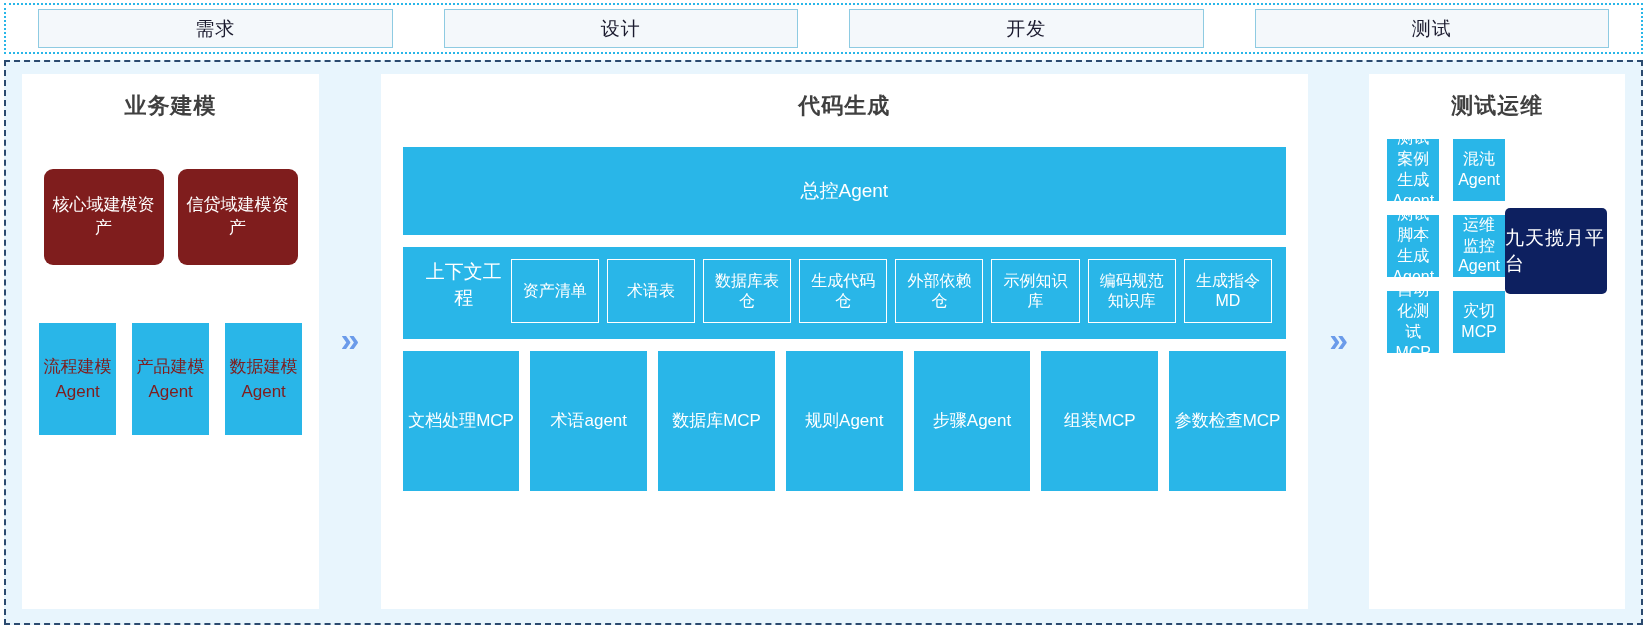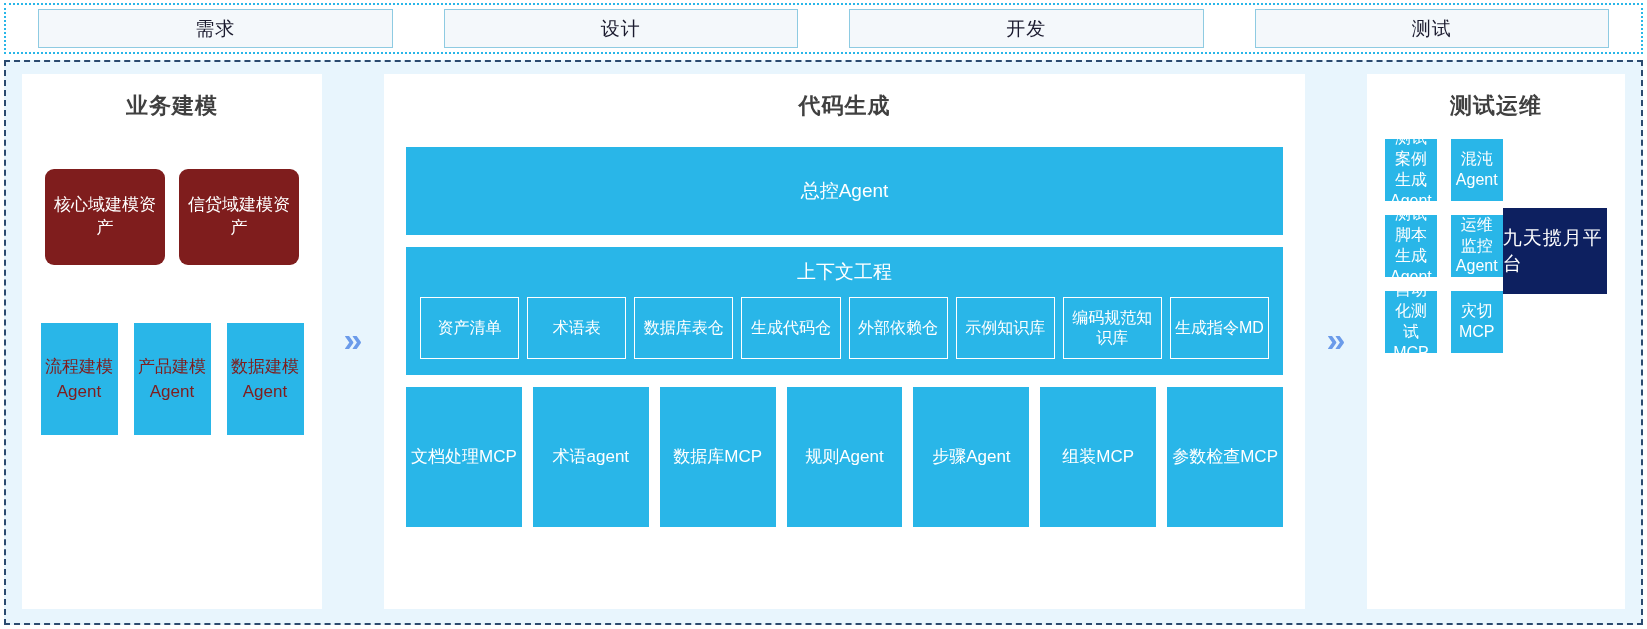--- a/index.html
+++ b/index.html
@@ -141,21 +141,21 @@
     font-size: 19px;
     display: flex;
     align-items: center;
     justify-content: center;
   }
   .context-block {
     margin-top: 12px;
     background: #29b6e8;
     padding: 12px 14px 16px 14px;
     display: flex;
-    flex-direction: column;
+    flex-direction: row;
   }
   .context-title {
     color: #ffffff;
     font-size: 19px;
     text-align: center;
     margin-bottom: 12px;
   }
   .context-items {
     display: flex;
     gap: 8px;
@@ -218,21 +218,21 @@
     align-items: center;
     justify-content: center;
     text-align: center;
     padding: 3px 5px;
   }
   .platform-box {
     margin-top: 28px;
     width: 100%;
     height: 86px;
     background: #0d2060;
-    border-radius: 0;
+    border-radius: 5px;
     color: #ffffff;
     font-size: 19px;
     display: flex;
     align-items: center;
     justify-content: center;
     letter-spacing: 1px;
   }
 </style>
 </head>
 <body>

